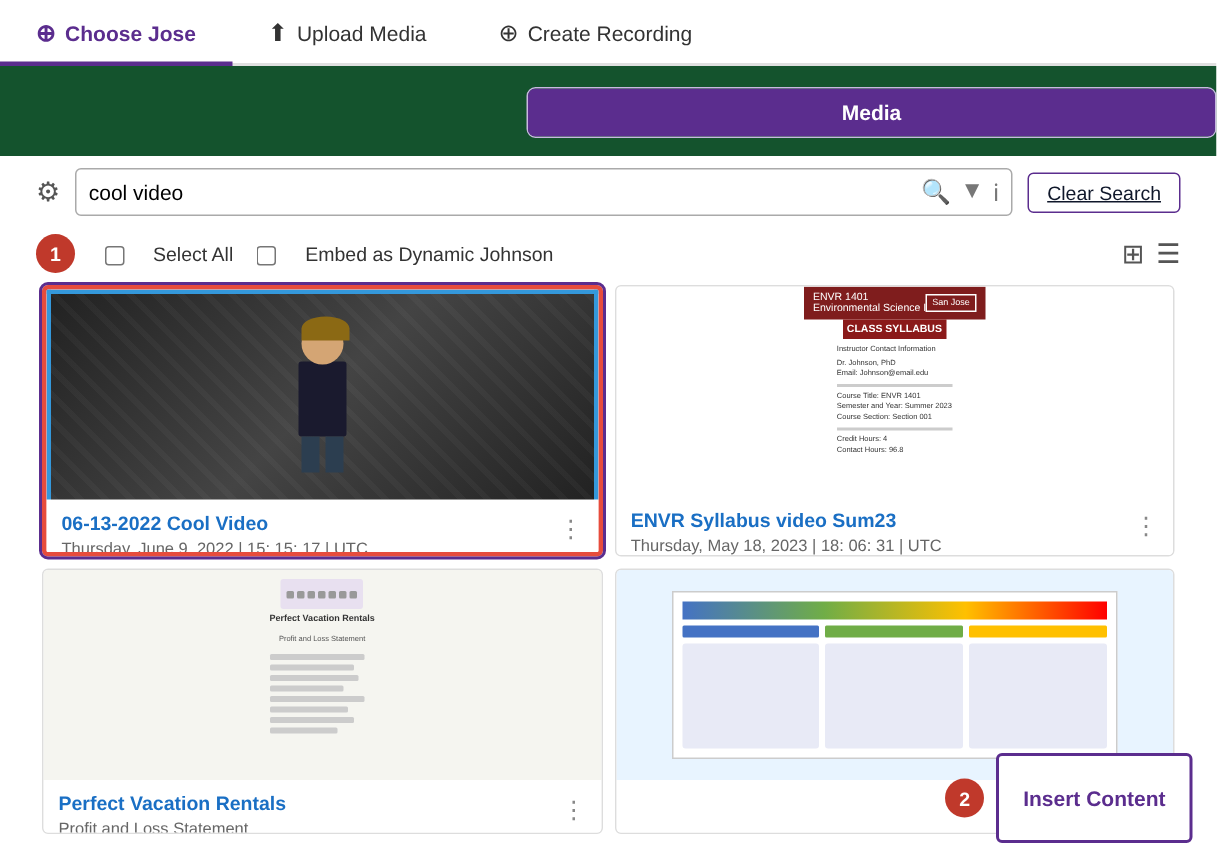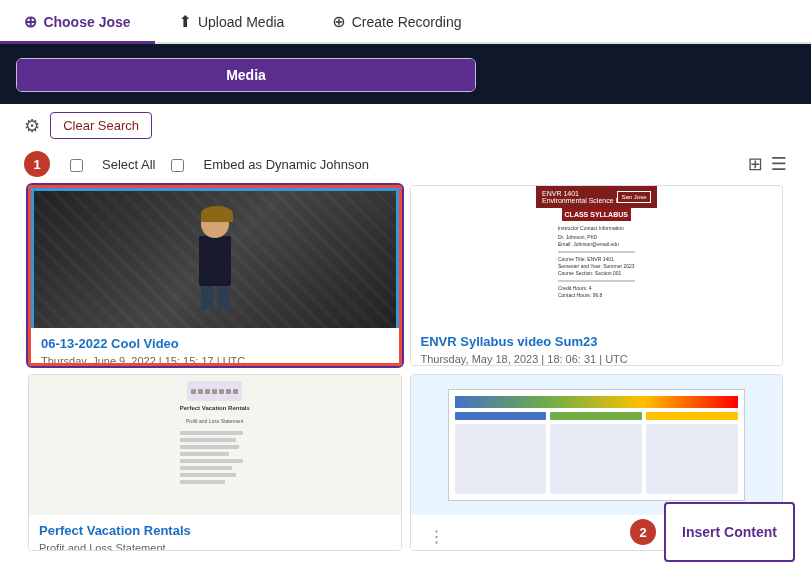--- a/index.html
+++ b/index.html
@@ -36,23 +36,23 @@
       border-bottom: 3px solid #5b2d8e;
       font-weight: bold;
     }
     .nav-item .nav-icon {
       font-size: 16px;
     }
 
     
     .tabs-section {
       display: flex;
-      justify-content: flex-start;
-      padding: 14px 16px 12px;
-      background: #0f172a;
+      justify-content: flex-end;
+      padding: 14px 0 12px;
+      background: #14532d;
     }
     .tabs-container {
       display: flex;
       border: 1px solid #c8b8e0;
       border-radius: 6px;
       overflow: hidden;
       width: 460px;
     }
     .tab-item {
       flex: 1;
@@ -98,27 +98,28 @@
     }
     .search-icons {
       display: flex;
       align-items: center;
       gap: 6px;
       color: #777;
       font-size: 16px;
     }
     .clear-search-btn {
       border: 1.5px solid #5b2d8e;
-      color: #7f1d1d;
+      color: #0f172a;
       background: #fff;
       border-radius: 4px;
       padding: 5px 12px;
       font-size: 13px;
       cursor: pointer;
       font-weight: 500;
+      text-decoration: underline;
     }
 
     
     .toolbar-row {
       display: flex;
       align-items: center;
       padding: 4px 24px;
       gap: 16px;
     }
     .circle-badge {
@@ -350,21 +351,20 @@
       border-radius: 2px;
     }
 
     
     .card-info {
       padding: 8px 10px;
       background: #fff;
       display: flex;
       align-items: flex-start;
       justify-content: space-between;
-      flex-direction: column;
     }
     .card-title {
       font-size: 13px;
       font-weight: bold;
       color: #1a6fc4;
       line-height: 1.3;
     }
     .card-date {
       font-size: 11px;
       color: #666;
@@ -431,20 +431,28 @@
 <div class="tabs-section">
   <div class="tabs-container">
     <div class="tab-item active">
       <span>Media</span>
     </div>
   </div>
 </div>
 
 <div class="search-section">
   <span class="filter-icon">⚙</span>
+  <div class="search-input-wrapper">
+    <input type="text" value="cool video" style="">
+    <div class="search-icons">
+      <span>🔍</span>
+      <span>▼</span>
+      <span>ℹ</span>
+    </div>
+  </div>
   <button class="clear-search-btn">Clear Search</button>
 </div>
 
 <div class="toolbar-row">
   <div class="circle-badge">1</div>
   <label class="checkbox-label">
     <input type="checkbox" style="">
     <span>Select All</span>
   </label>
   <label class="checkbox-label">

